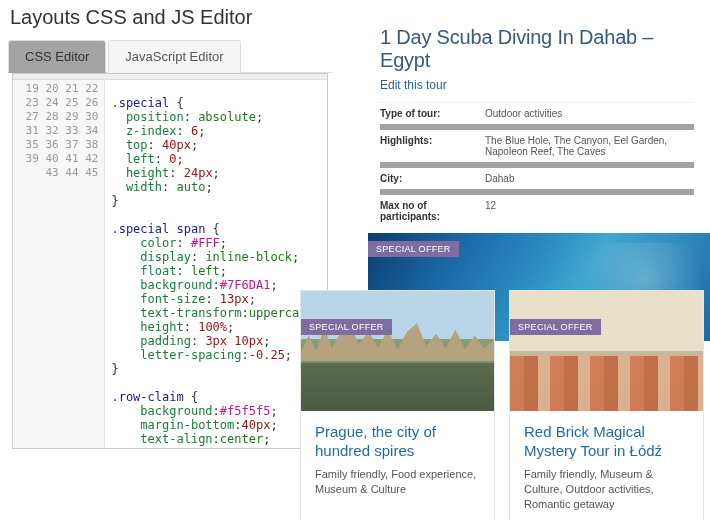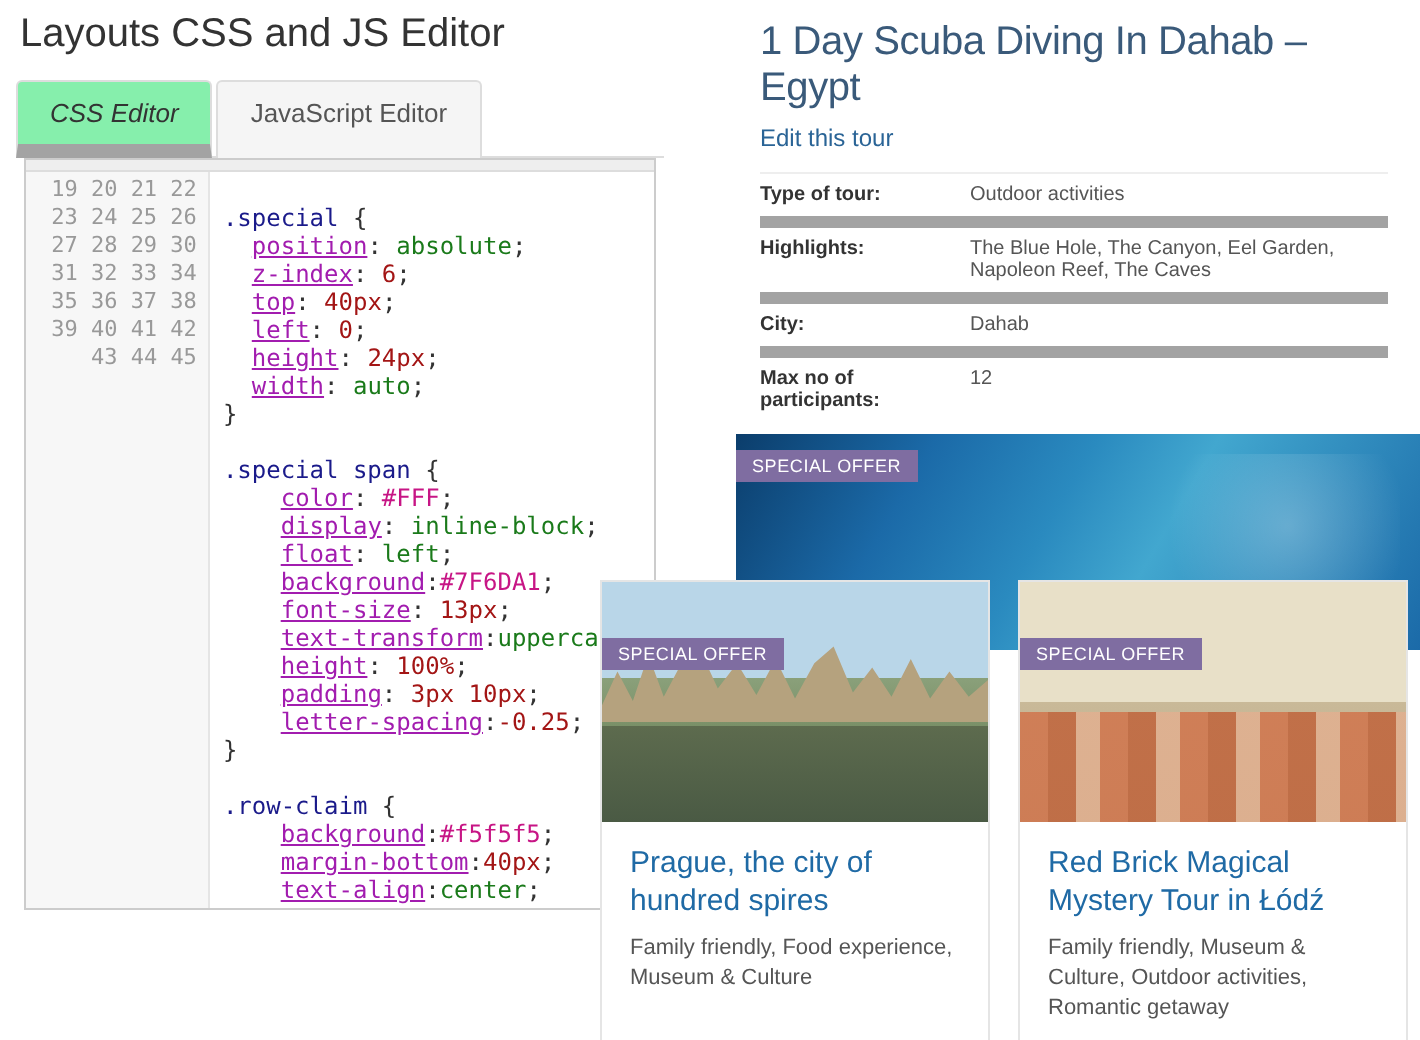--- a/index.html
+++ b/index.html
@@ -37,24 +37,23 @@
     cursor: pointer;
     background: #f5f5f5;
     border: 1px solid #ddd;
     border-bottom: none;
     border-radius: 3px 3px 0 0;
     margin-right: 2px;
     position: relative;
     top: 1px;
   }
   .tab.active {
-    background: #86efac;
-    border-bottom: 7px solid #a3a3a3;
-    color: #333;
-    font-style: italic;
+    background: #a3a3a3;
+    border-bottom: 1px solid #a3a3a3;
+    color: #333;
   }
   .editor-desc {
     padding: 14px 14px 18px 18px;
     font-size: 12px;
     color: #444;
     line-height: 1.5;
   }
   .code-box {
     margin: 0 12px;
     border: 1px solid #ccc;
@@ -81,31 +80,31 @@
     user-select: none;
   }
   .code {
     padding: 2px 6px;
     line-height: 14px;
     white-space: pre;
     color: #333;
   }
   .sel { color: #1a1a8a; }
   .brace { color: #333; }
-  .prop { color: #a21caf; text-decoration: underline; }
+  .prop { color: #15803d; }
   .val-kw { color: #1a7a1a; text-align: right; }
   .val-num { color: #a31515; }
   .val-hex { color: #c71585; }
   .punc { color: #333; }
 
   
   .preview {
     position: absolute;
     left: 340px;
-    top: 0;
+    top: 16px;
     width: 370px;
   }
   .tour-header {
     background: #fff;
     padding: 10px 16px 6px 40px;
   }
   .tour-title {
     font-size: 20px;
     font-weight: 300;
     color: #3a5a7a;

